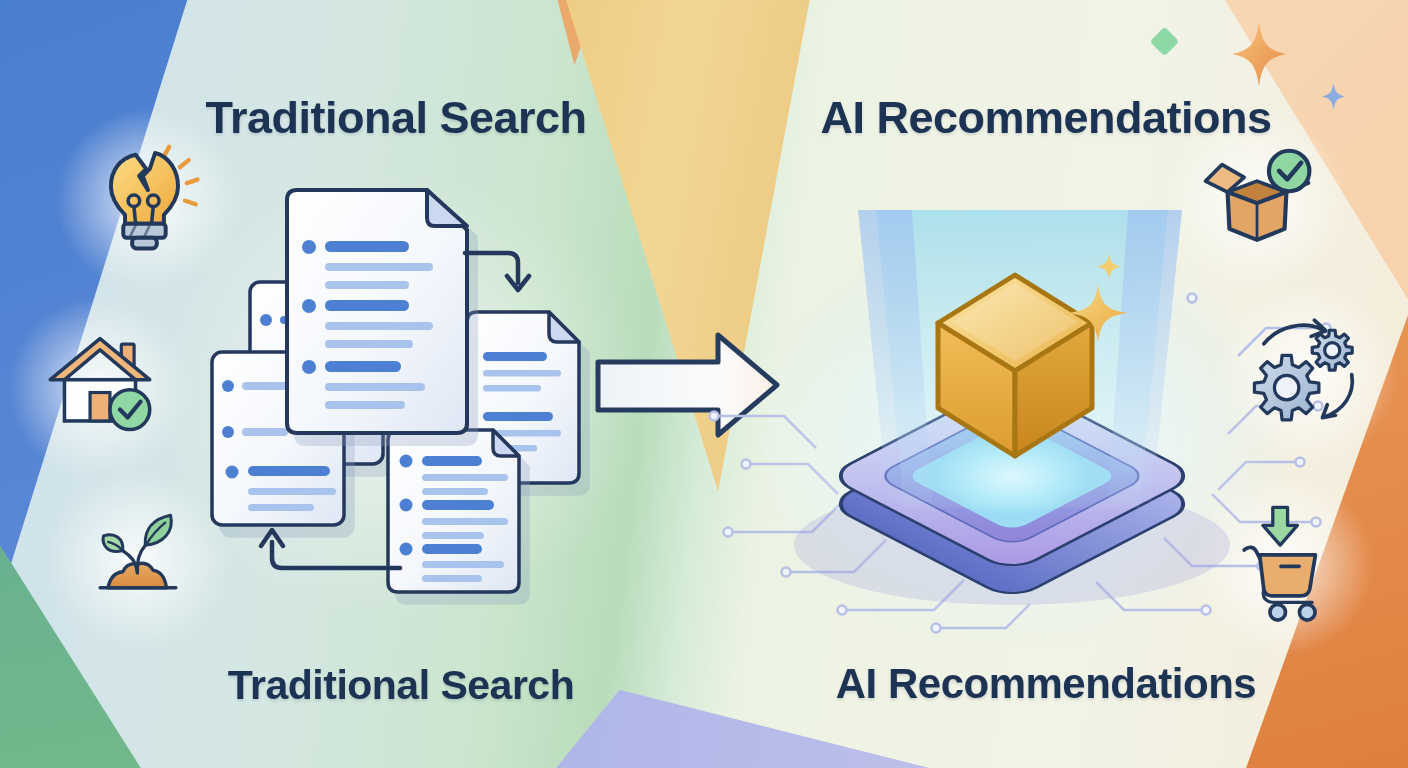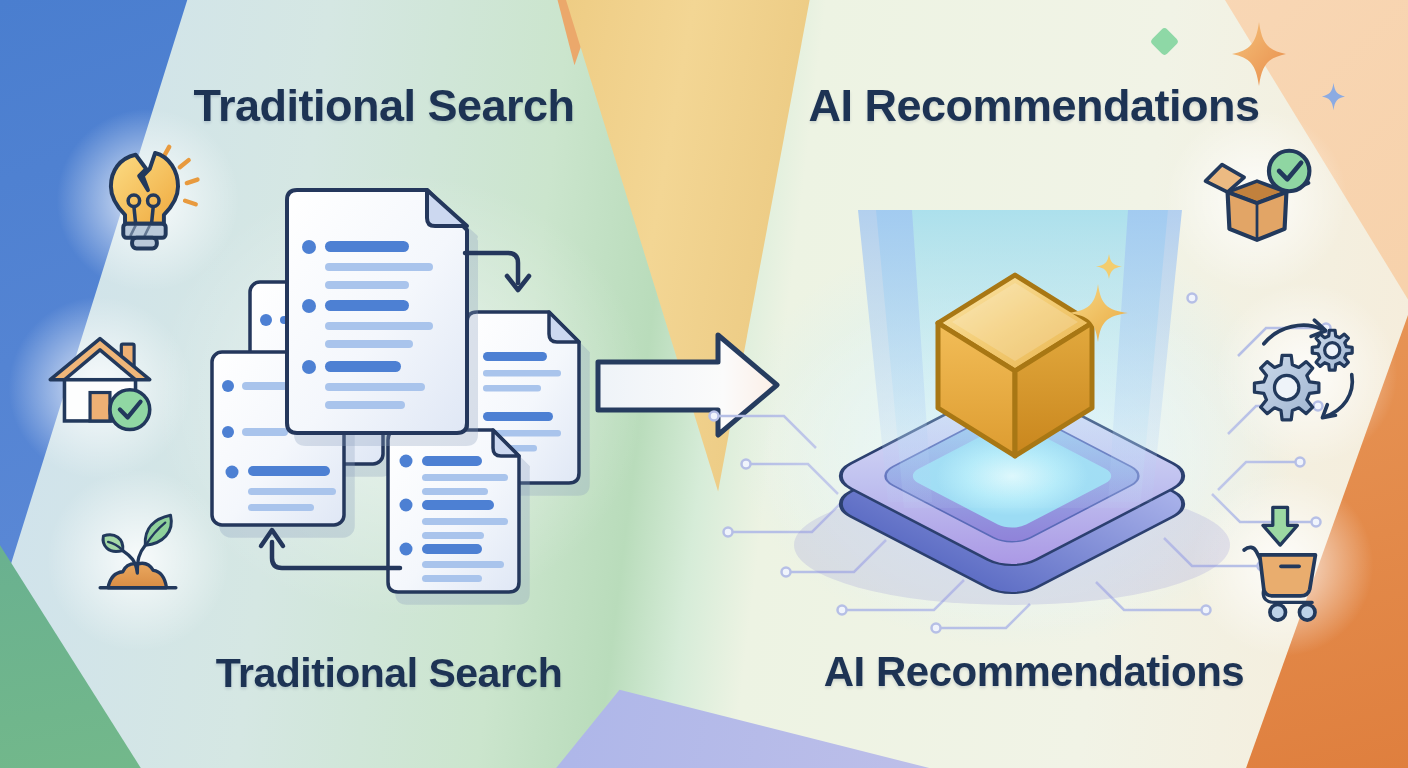--- a/index.html
+++ b/index.html
@@ -10,21 +10,21 @@
   .bg{position:absolute;inset:0;}
   .bg-blue-corner{background:linear-gradient(160deg,#4a7ecf,#6d93dd);clip-path:polygon(13.3% 0,0 0,0 78%);}
   .bg-teal-corner{background:linear-gradient(170deg,#55a09b,#7bbf86);clip-path:polygon(0 71%,10% 100%,0 100%);}
   .bg-gold-band{background:linear-gradient(100deg,#d9a23f 0%,#f3d694 45%,#c8912f 100%);clip-path:polygon(40.2% 0,57.5% 0,51% 64%);}
   .bg-peach-sliver{background:#eba86b;clip-path:polygon(39.6% 0,42.4% 0,40.8% 8.5%);}
   .bg-lavender-wedge{background:linear-gradient(100deg,#94a8ea,#cfc9e8);clip-path:polygon(44% 89.8%,66% 100%,39.5% 100%);}
   .bg-peach-corner{background:linear-gradient(135deg,#fbe3cc,#f6cda2);clip-path:polygon(87% 0,100% 0,100% 39%);}
   .bg-orange-corner{background:linear-gradient(165deg,#f2b377,#df7f3e);clip-path:polygon(100% 41%,100% 100%,88.5% 100%);}
   .glow{position:absolute;border-radius:50%;background:radial-gradient(circle,rgba(255,255,255,.85) 0%,rgba(255,255,255,0) 68%);}
   .glow-wide{position:absolute;border-radius:50%;background:radial-gradient(ellipse,rgba(205,240,250,.8) 0%,rgba(205,240,250,0) 70%);}
-  h1,h2{margin:4px;color:#1d3354;font-weight:bold;text-align:center;letter-spacing:-.5px;
+  h1,h2{margin:16px;color:#1d3354;font-weight:bold;text-align:center;letter-spacing:-.5px;
         text-shadow:0 2px 3px rgba(20,40,80,.15);}
   .title-top{font-size:45px;}
   .title-bottom{font-size:41px;}
   .doc{filter:drop-shadow(9px 11px 0 rgba(140,158,190,.30));}
   svg{display:block;overflow:visible;}
 </style>
 </head>
 <body>
 
 <div class="stage">

